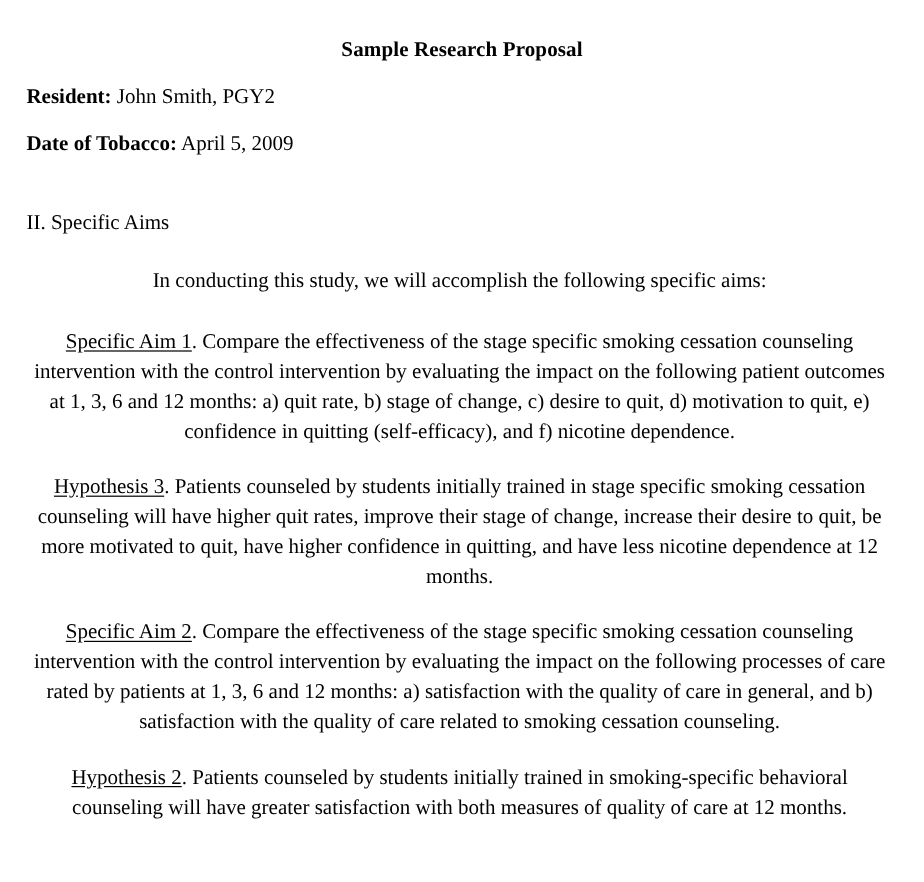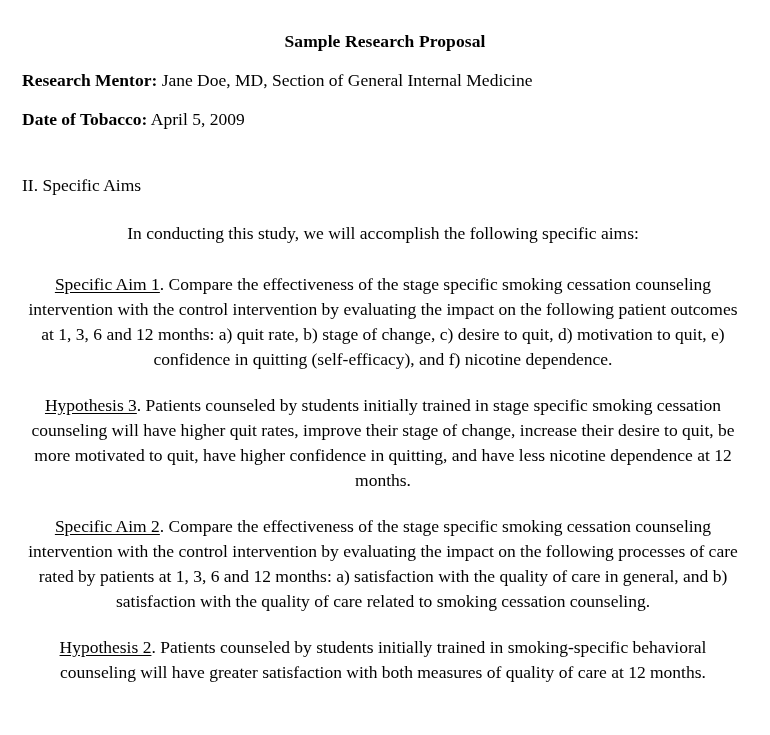--- a/index.html
+++ b/index.html
@@ -79,22 +79,22 @@
 </style>
 </head>
 <body>
 
 <div class="page">
 
   <h1 class="doc-title">Sample Research Proposal</h1>
 
   <div class="meta-block">
     <div class="meta-line">
-      <span class="lbl">Research Mentor:</span>
-      <span class="val">Jane Doe, MD, Section of General Internal Medicine</span>
+      <span class="lbl">Resident:</span>
+      <span class="val">John Smith, PGY2</span>
     </div>
     <div class="meta-line">
       <span class="lbl">Date of Tobacco:</span>
       <span class="val">April 5, 2009</span>
     </div>
   </div>
 
   <div class="section-heading">II.  Specific Aims</div>
 
   <div class="body-block">

